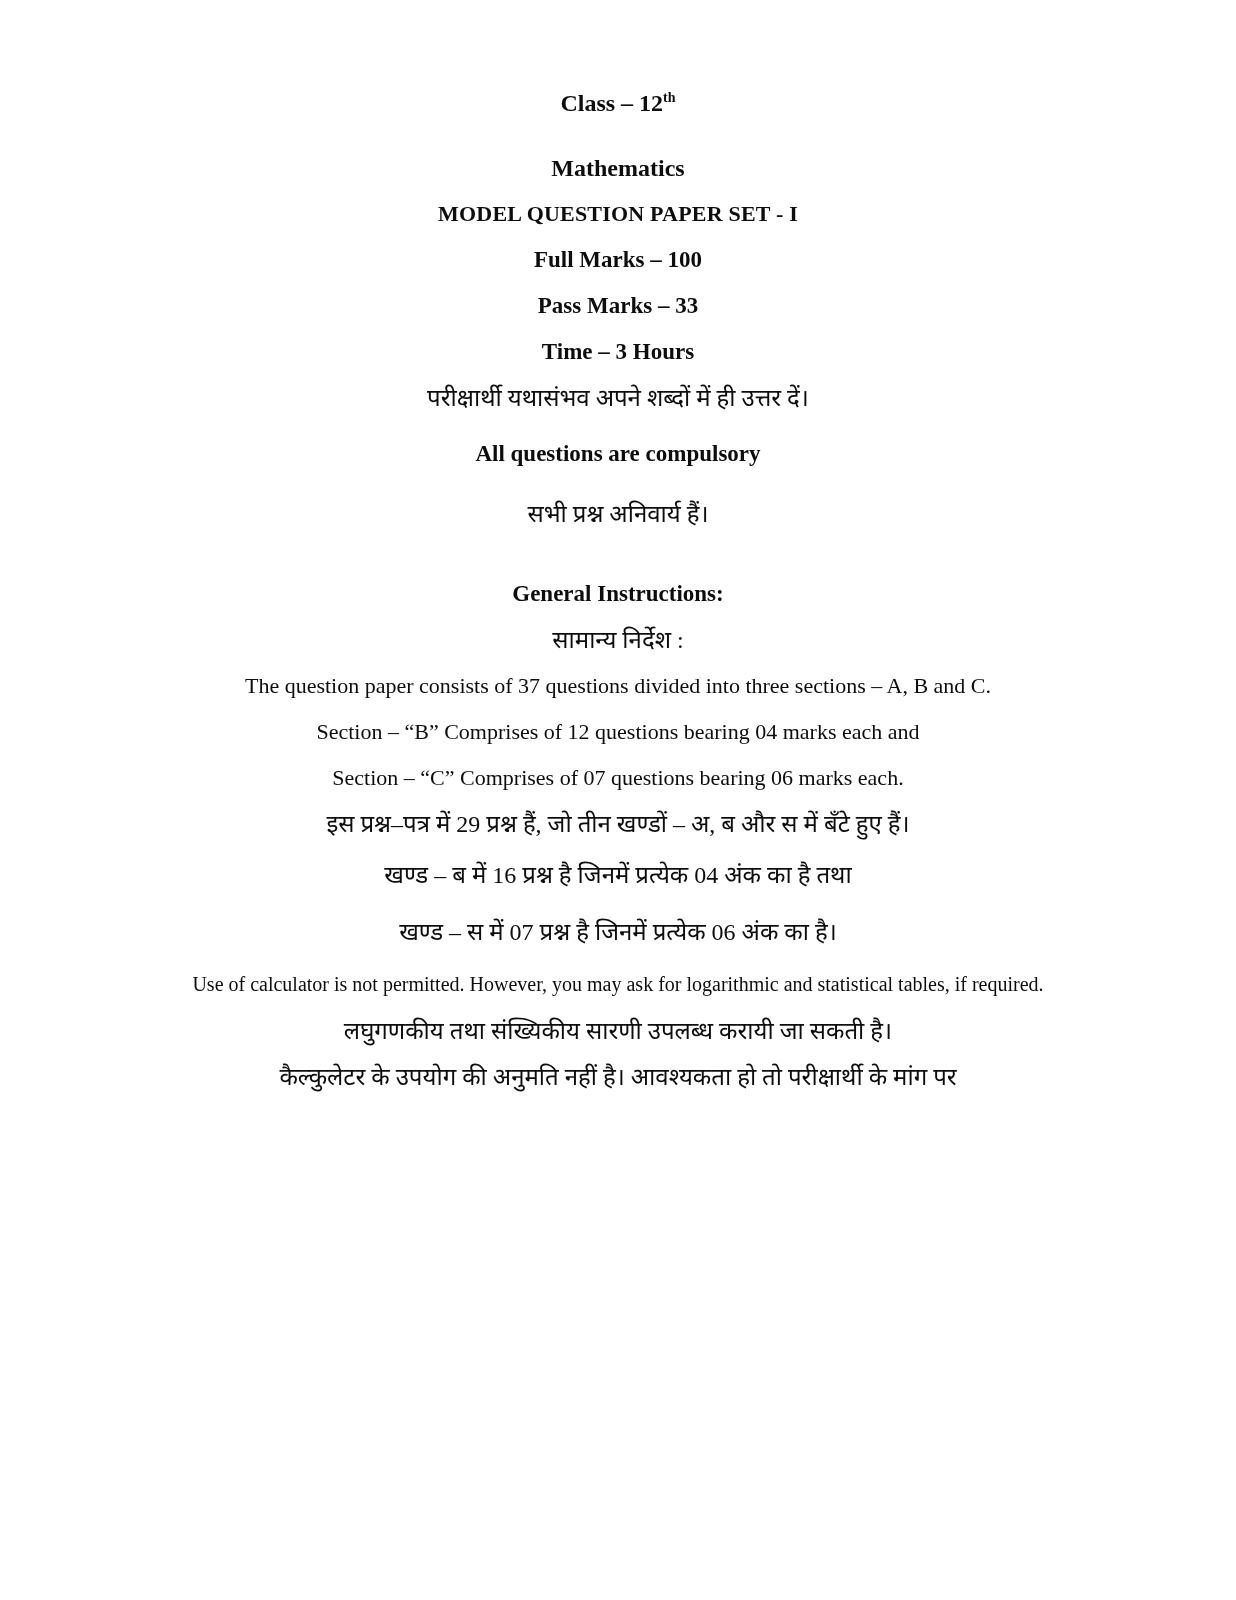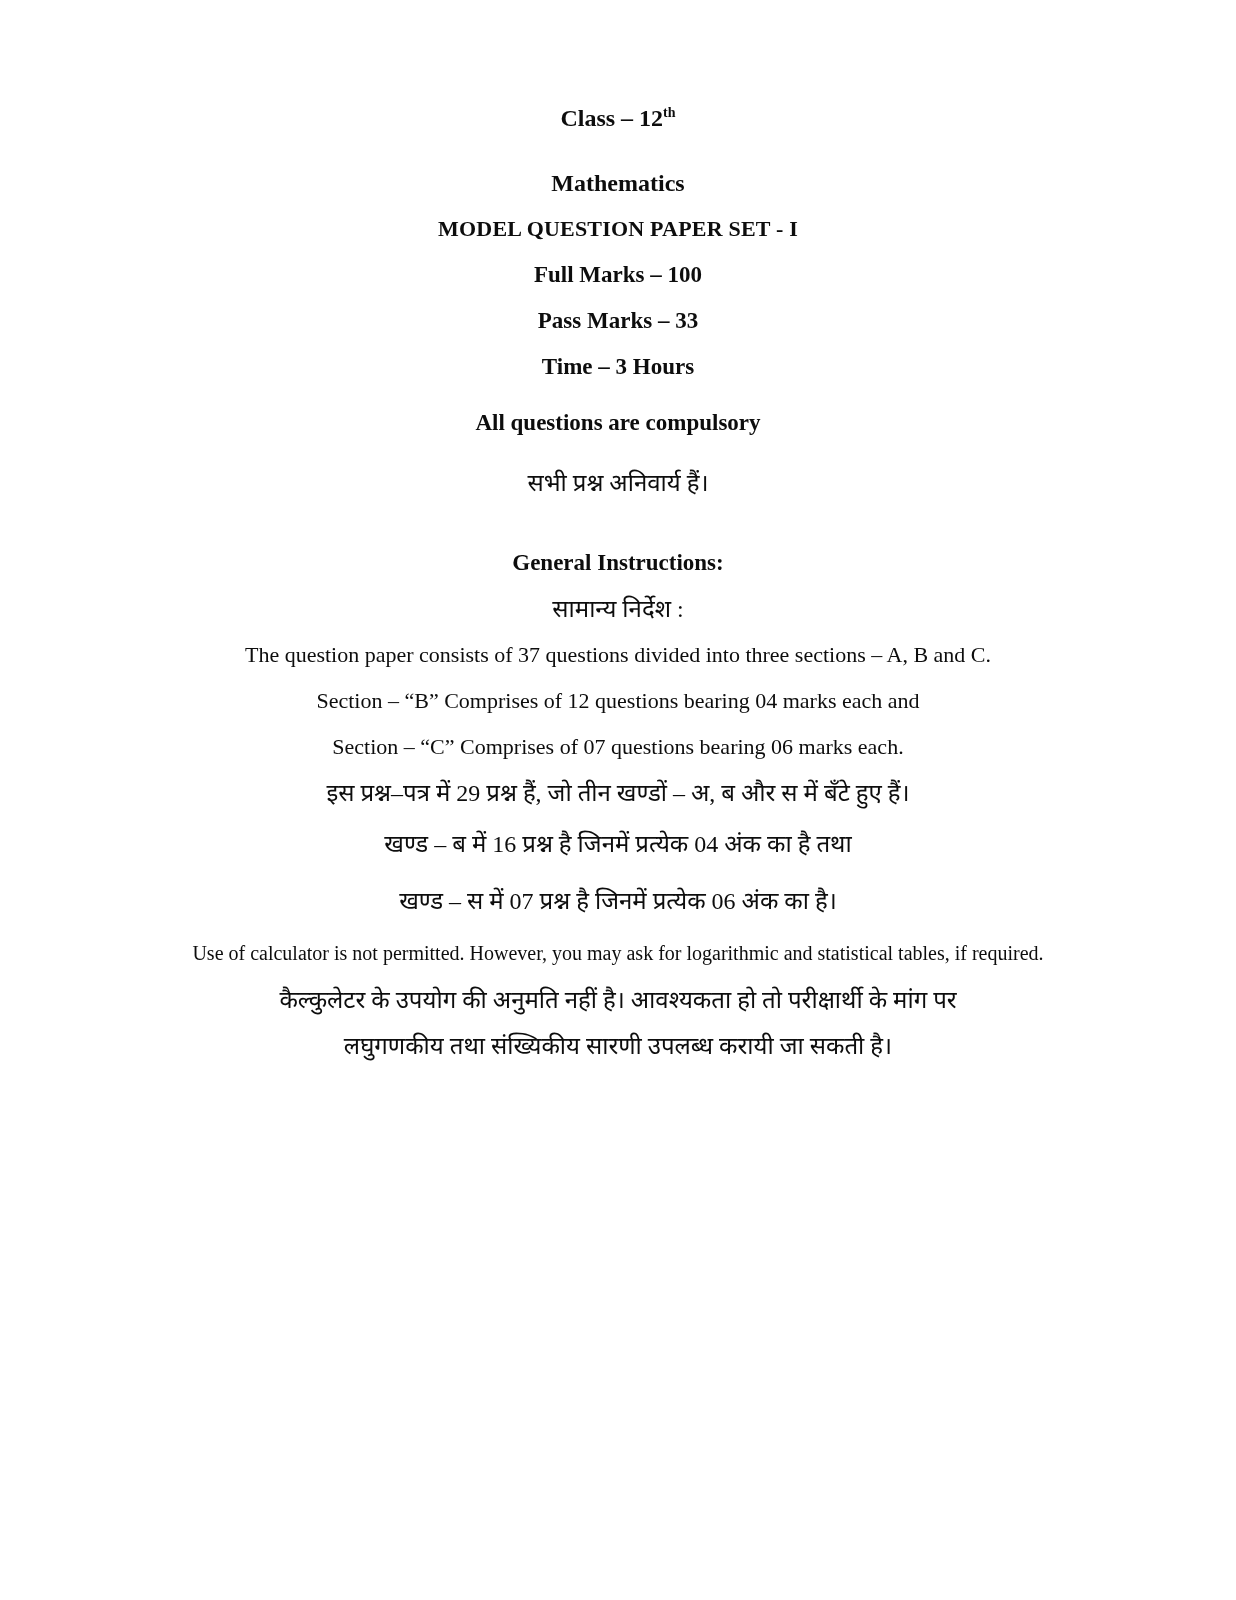--- a/index.html
+++ b/index.html
@@ -4,21 +4,21 @@
 <style>
   html, body {
     margin: 0;
     padding: 0;
     background: #ffffff;
   }
   .page {
     position: relative;
     width: 1236px;
     height: 1392px;
-    margin: 15px auto;
+    margin: 0 auto;
     background: #ffffff;
     color: #0d0d0d;
     font-family: "Liberation Serif", "DejaVu Serif", serif;
     overflow: hidden;
   }
   .content {
     width: 965px;
     margin: 0 auto;
     text-align: center;
   }
@@ -64,35 +64,36 @@
 
     <p class="bold t-class"><span>Class – 12</span><sup>th</sup></p>
 
     <p class="bold gap-subject">Mathematics</p>
 
     <p class="bold t-set">MODEL QUESTION PAPER SET - I</p>
     <p class="bold meta-line">Full Marks – 100</p>
     <p class="bold meta-line">Pass Marks – 33</p>
     <p class="bold meta-line">Time – 3 Hours</p>
 
+    <p class="hindi">परीक्षार्थी यथासंभव अपने शब्दों में ही उत्तर दें।</p>
 
     <p class="bold gap-compulsory meta-line">All questions are compulsory</p>
     <p class="hindi gap-compulsory-hi">सभी प्रश्न अनिवार्य हैं।</p>
 
     <p class="bold gap-instructions">General Instructions:</p>
     <p class="hindi">सामान्य निर्देश :</p>
 
     <p>The question paper consists of 37 questions divided into three sections – A, B and C.</p>
     <p>Section – “B” Comprises of 12 questions bearing 04 marks each and</p>
     <p>Section – “C” Comprises of  07 questions bearing  06 marks each.</p>
 
     <p class="hindi">इस प्रश्न–पत्र में 29 प्रश्न हैं, जो तीन खण्डों – अ, ब और स में बँटे हुए हैं।</p>
     <p class="hindi khand">खण्ड – ब में 16 प्रश्न है जिनमें प्रत्येक 04 अंक का है तथा</p>
     <p class="hindi khand">खण्ड – स में 07 प्रश्न है जिनमें प्रत्येक 06 अंक का है।</p>
 
     <p class="calc-en">Use of calculator is not permitted. However, you may ask for logarithmic and statistical tables, if required.</p>
+    <p class="hindi">लघुगणकीय तथा संख्यिकीय सारणी उपलब्ध करायी जा सकती है।</p>
     <p class="hindi">कैल्कुलेटर के उपयोग की अनुमति नहीं है। आवश्यकता हो तो परीक्षार्थी के मांग पर</p>
-    <p class="hindi">लघुगणकीय तथा संख्यिकीय सारणी उपलब्ध करायी जा सकती है।</p>
 
   </div>
 
   <div class="footer"><span>Page</span> <span class="num">1</span> <span>of</span> <span class="num">39</span></div>
 </div>
 
 </body></html>

